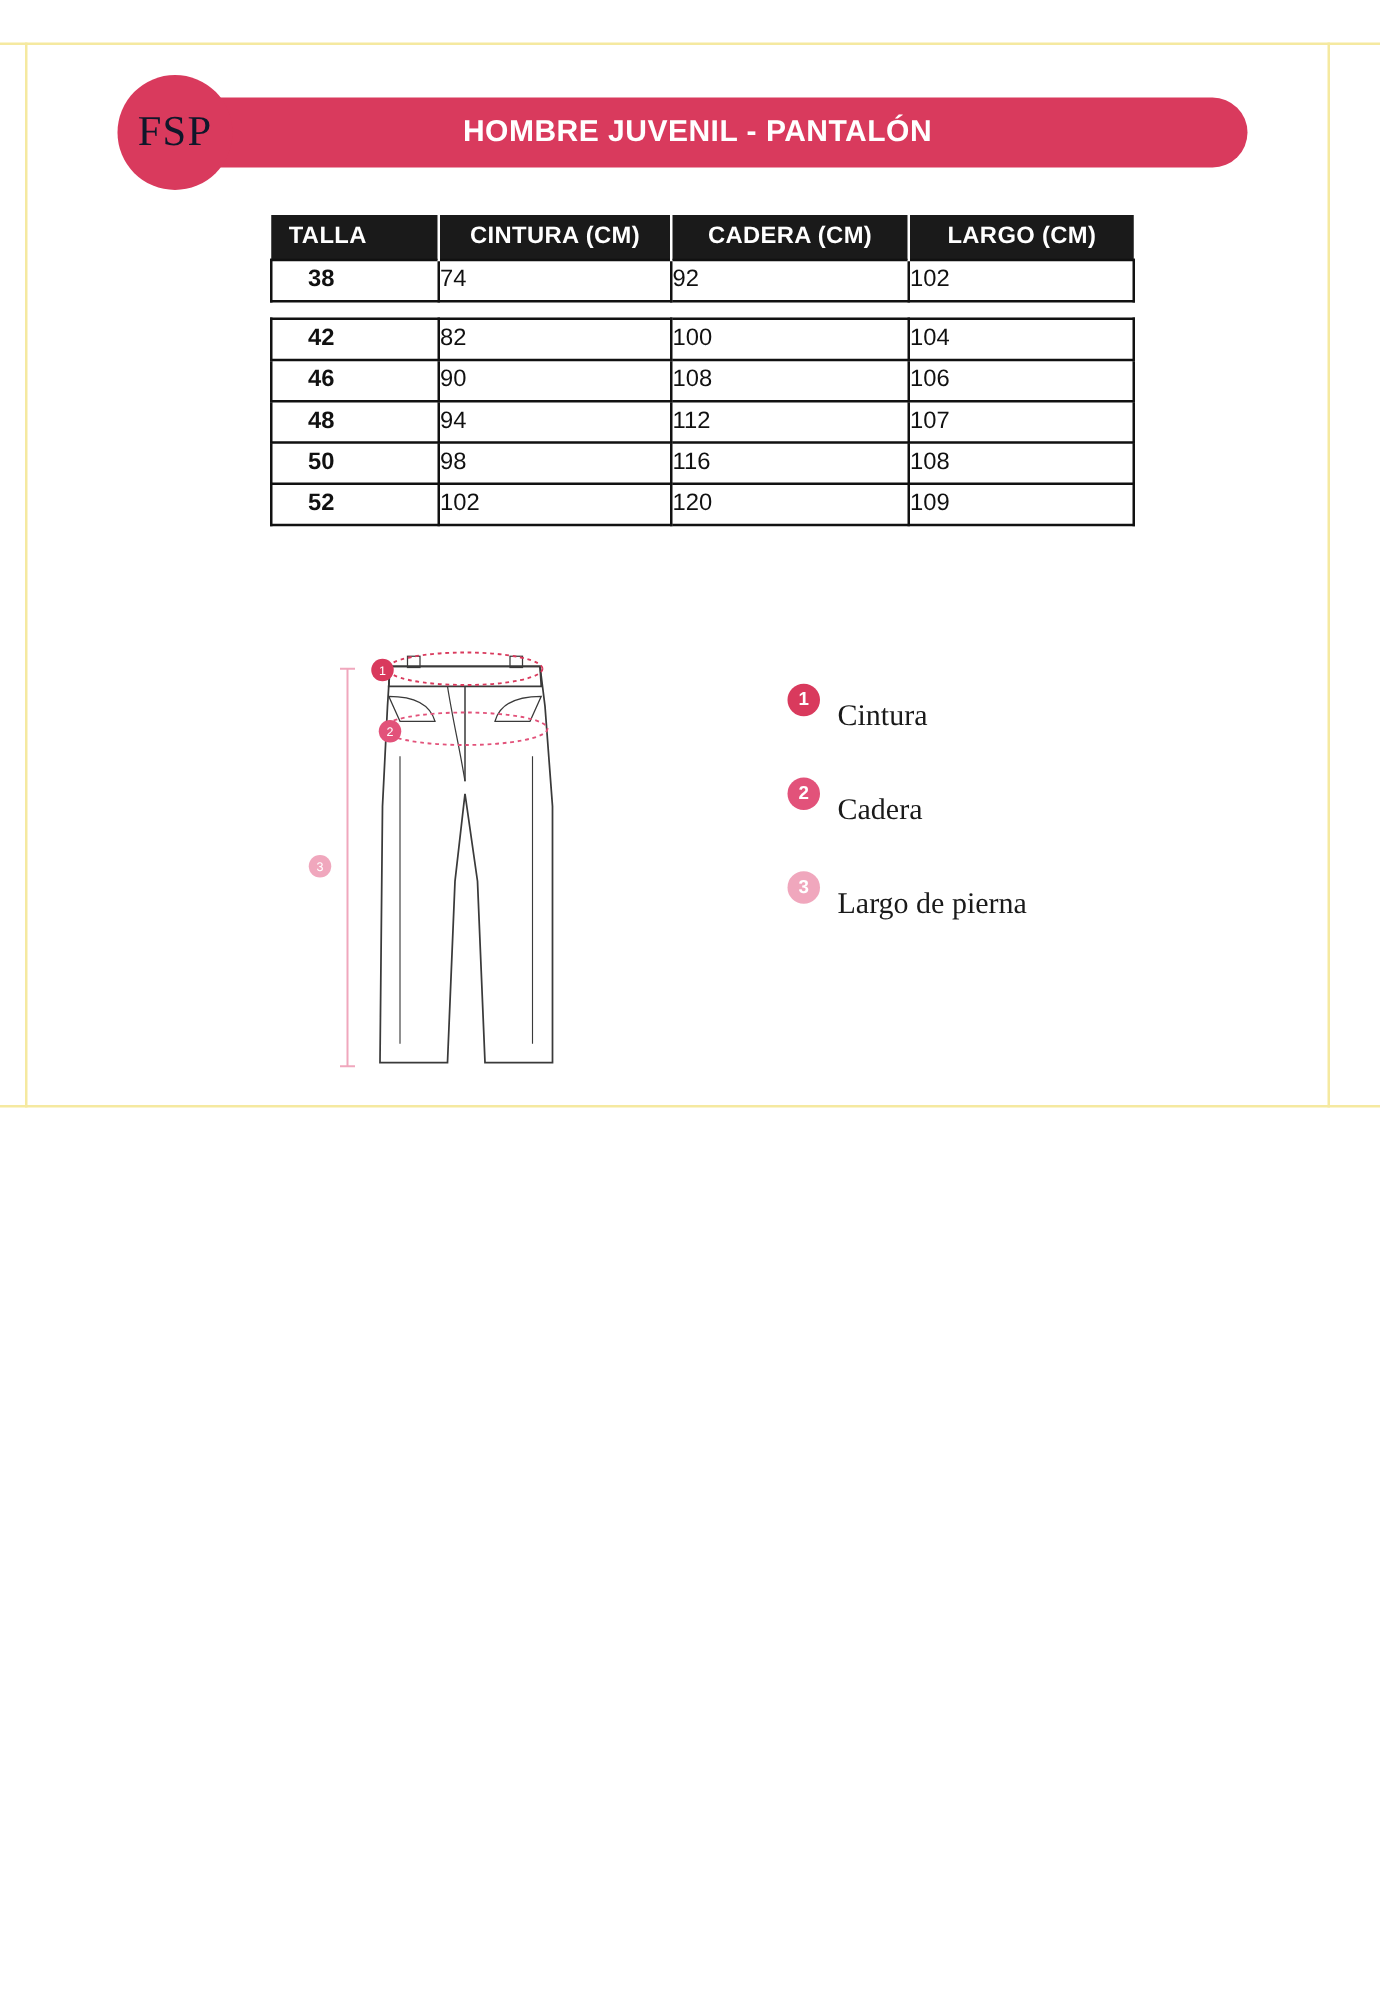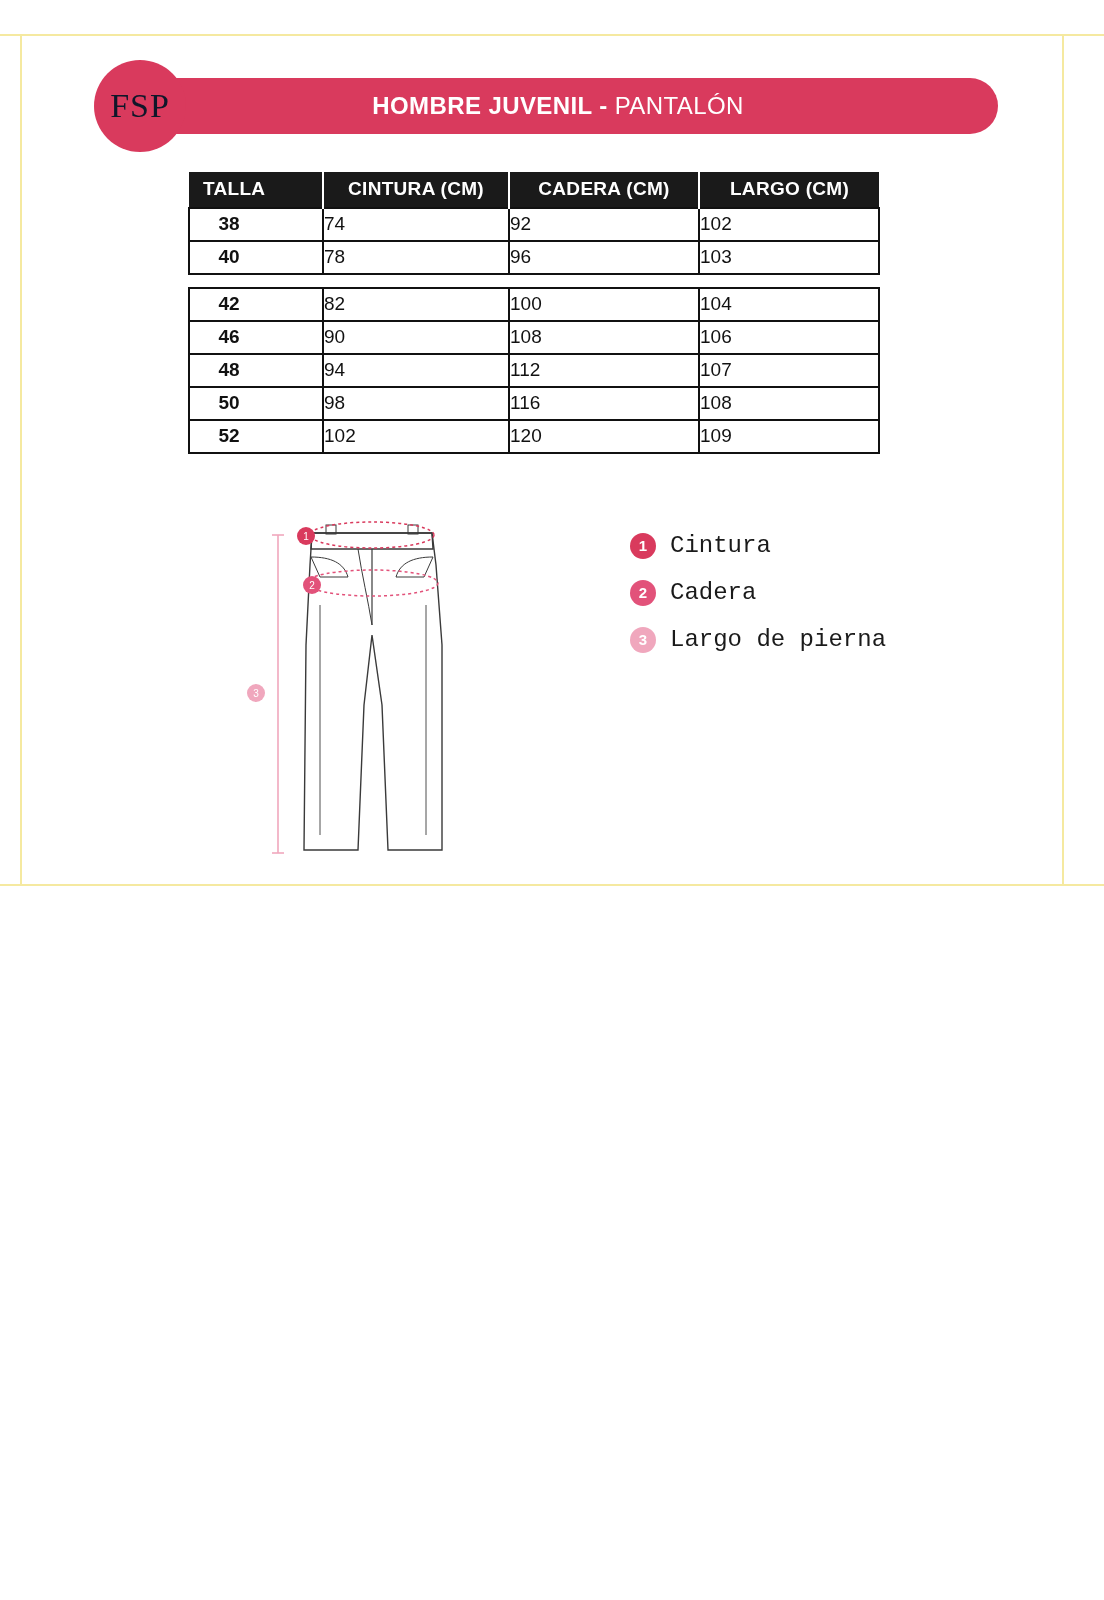--- a/index.html
+++ b/index.html
@@ -39,21 +39,21 @@
     justify-content: center;
   }
   .header-title {
     color: #ffffff;
     font-size: 24px;
     font-weight: bold;
     letter-spacing: 0.4px;
     white-space: nowrap;
   }
   .header-title .thin {
-    font-weight: normal;
+    font-weight: bold;
   }
   .logo-circle {
     position: absolute;
     left: 94px;
     top: 60px;
     width: 92px;
     height: 92px;
     border-radius: 50%;
     background: #d93a5d;
     display: flex;
@@ -64,21 +64,21 @@
   .logo-text {
     color: #0f172a;
     font-size: 34px;
     font-family: "Liberation Serif", serif;
     letter-spacing: 1px;
   }
 
   
   .table-wrap {
     position: absolute;
-    left: 188px;
+    left: 216px;
     top: 172px;
     width: 834px;
   }
   table.size-table {
     border-collapse: collapse;
     width: 690px;
     table-layout: fixed;
   }
   table.size-table th {
     background: #1a1a1a;
@@ -142,21 +142,22 @@
     justify-content: center;
     margin-right: 14px;
     flex: 0 0 auto;
   }
   .b1 { background: #d93a5d; }
   .b2 { background: #e2527a; }
   .b3 { background: #f0a7bd; }
   .legend-label {
     font-size: 24px;
     color: #1a1a1a;
-    font-family: Liberation Mono, monospace;
+    font-family: Liberation Serif, serif;
+    margin-top: 28px;
   }
 </style>
 </head>
 <body>
 
 <div class="frame-line frame-top-h"></div>
 <div class="frame-line frame-bot-h"></div>
 <div class="frame-line frame-left-v"></div>
 <div class="frame-line frame-right-v"></div>
 
@@ -185,26 +186,20 @@
         <th>CADERA (CM)</th>
         <th>LARGO  (CM)</th>
       </tr>
     </thead>
     <tbody>
       <tr>
         <td class="size-col">38</td>
         <td>74</td>
         <td>92</td>
         <td>102</td>
-      </tr>
-      <tr>
-        <td class="size-col">40</td>
-        <td>78</td>
-        <td>96</td>
-        <td>103</td>
       </tr>
       <tr class="spacer-row">
         <td></td>
           <td></td>
           <td></td>
           <td></td>
       </tr>
       <tr>
         <td class="size-col">42</td>
         <td>82</td>

